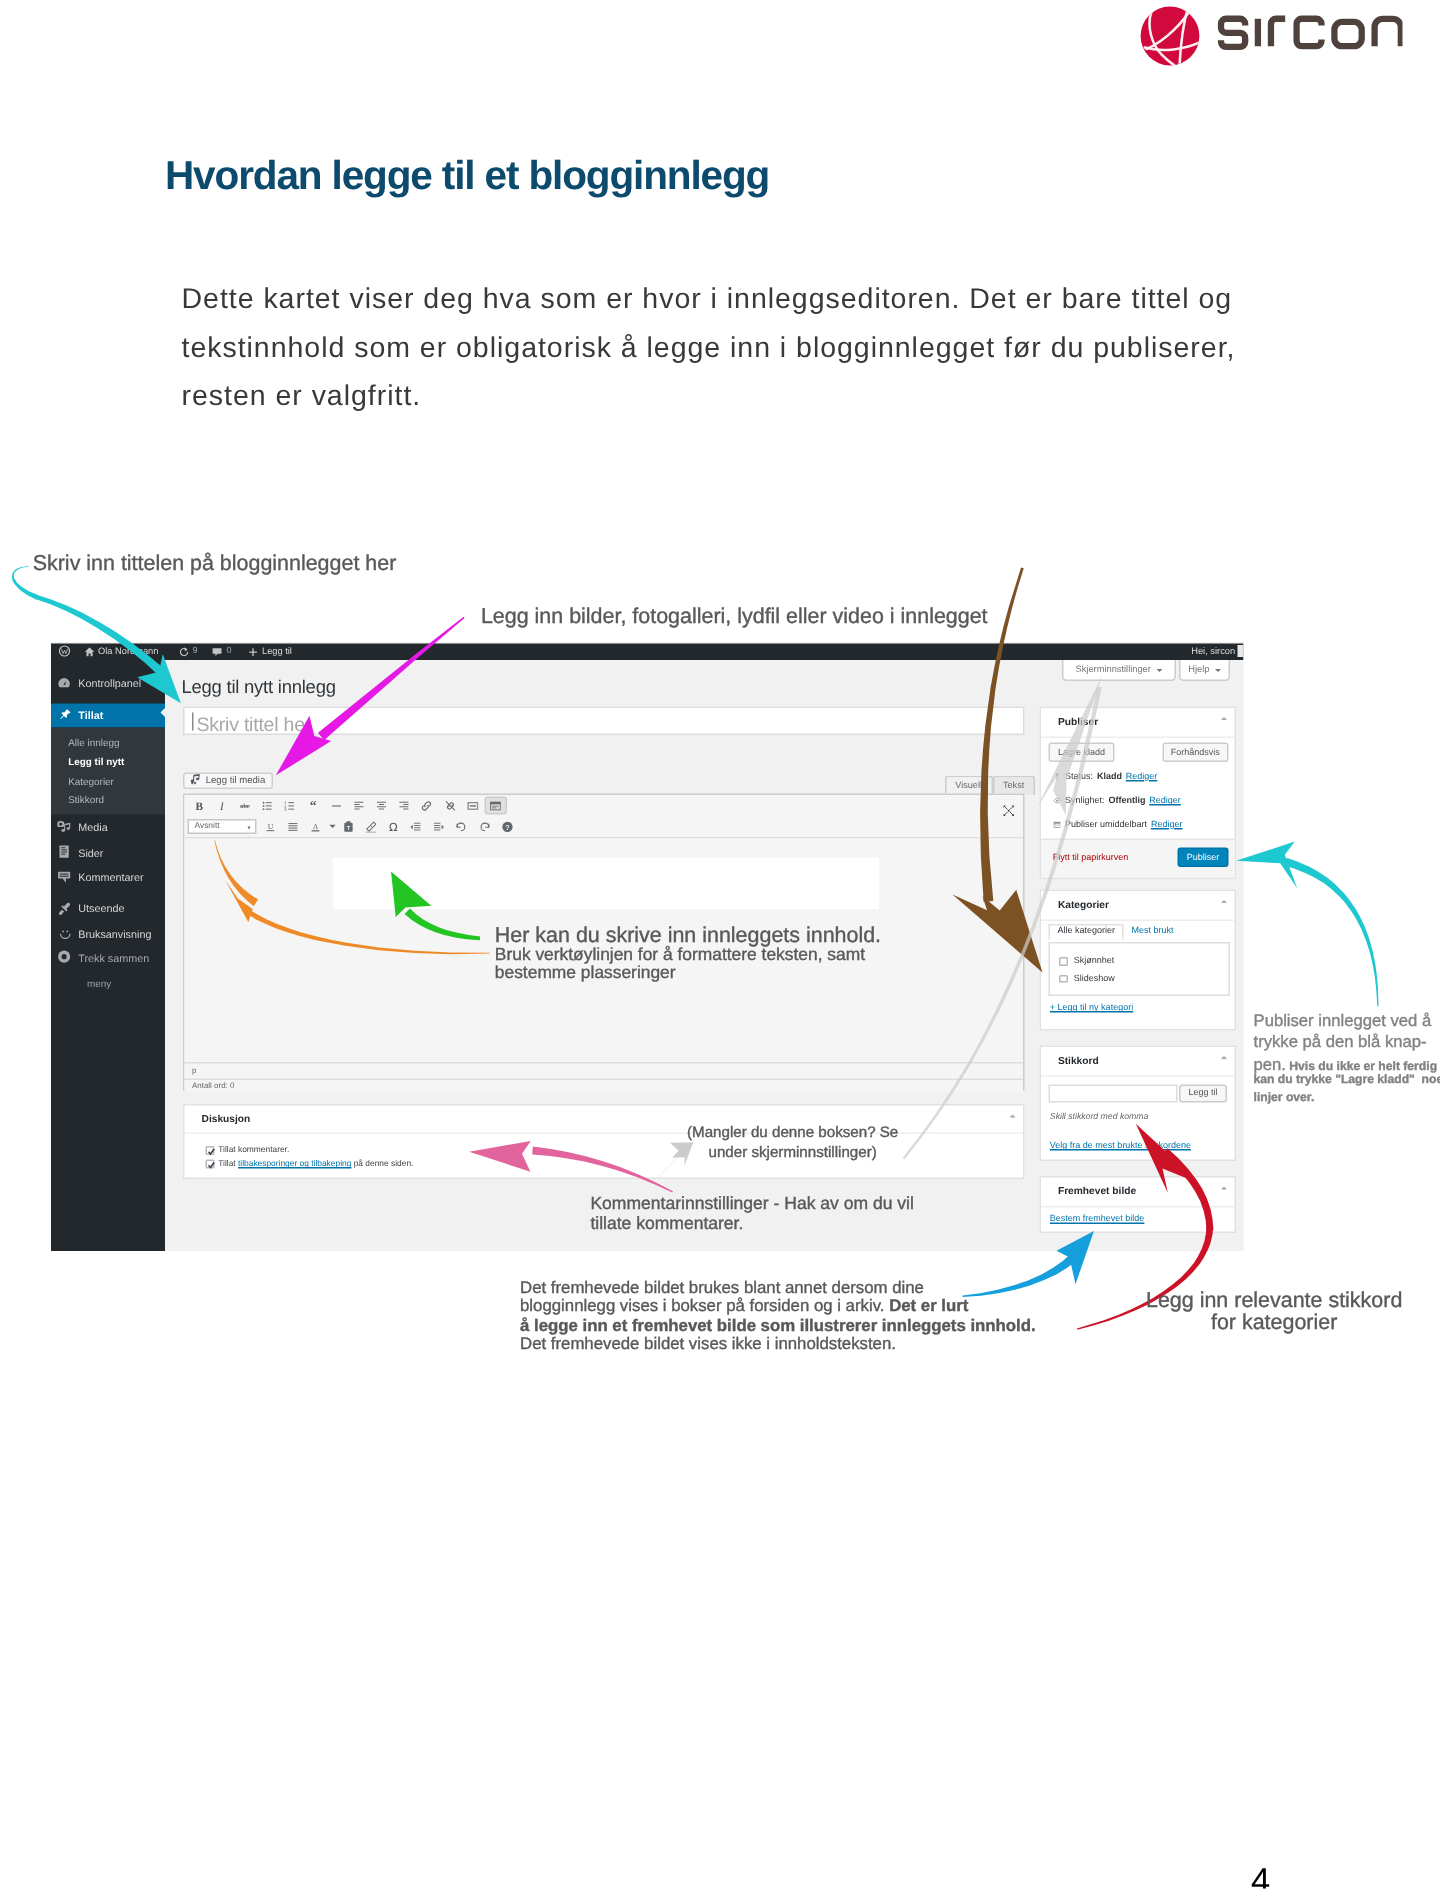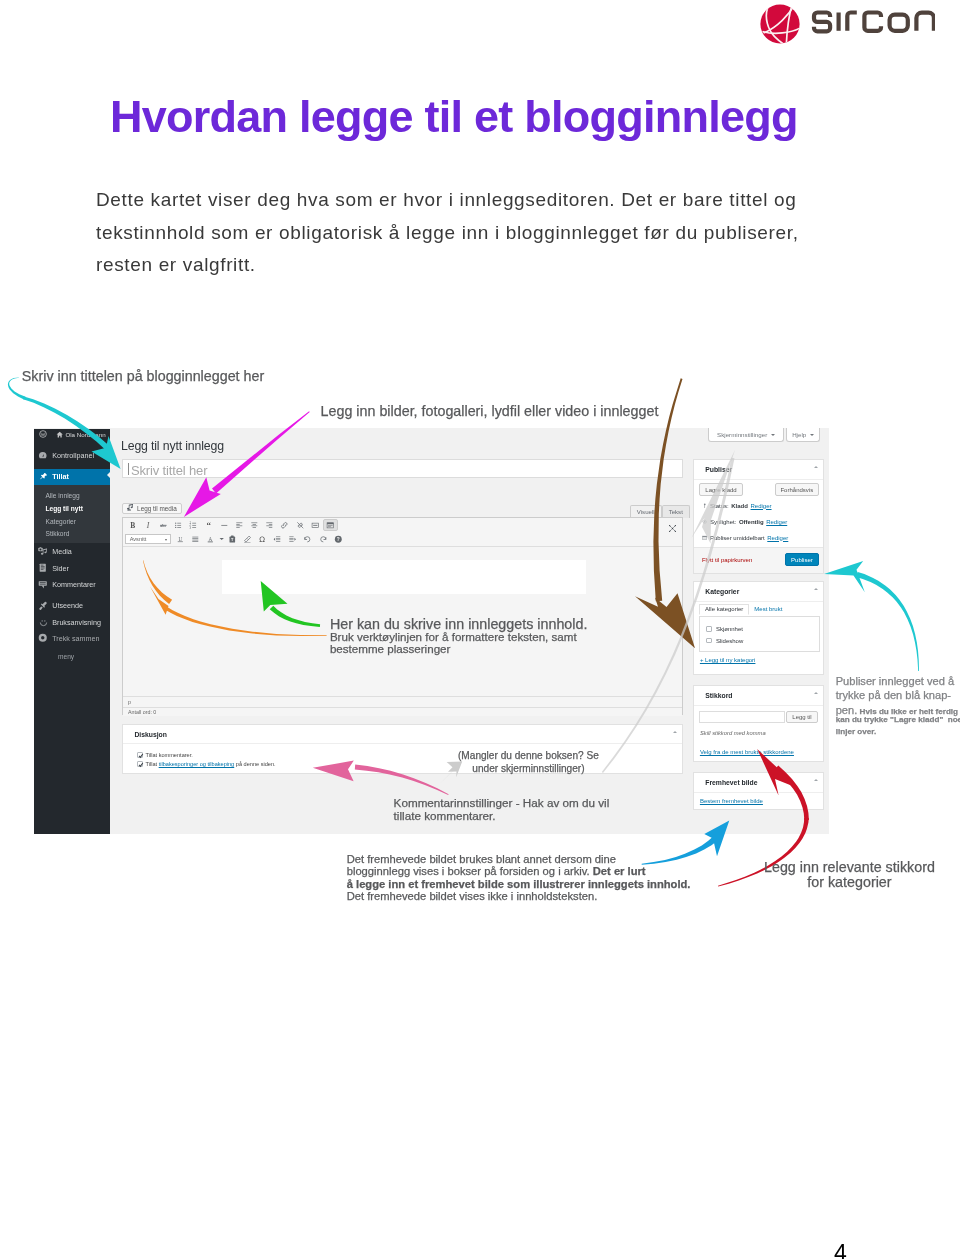--- a/index.html
+++ b/index.html
@@ -9,23 +9,23 @@
   .page{position:absolute;left:0;top:0;width:960px;height:1259px;}
 
   
   .brand{position:absolute;left:760px;top:4px;width:176px;height:44px;}
   .brand-logo{position:absolute;left:0;top:0;width:40px;height:40px;}
   .brand-word{position:absolute;left:51px;top:3px;width:117px;height:36px;}
   .subtitle{position:absolute;left:548px;top:51px;width:380px;text-align:right;
             font-size:16.4px;color:#231f20;letter-spacing:.1px;}
 
   
-  .doc-title{position:absolute;left:110px;top:98px;margin:0;font-size:45px;font-weight:700;
-             color:#6d28d9;letter-spacing:-.75px;line-height:38px;white-space:nowrap;}
-  .doc-intro{position:absolute;left:96px;top:184px;margin:0;width:706px;font-size:19px;
+  .doc-title{position:absolute;left:110px;top:98px;margin:0;font-size:27px;font-weight:700;
+             color:#0c4a6e;letter-spacing:-.75px;line-height:38px;white-space:nowrap;}
+  .doc-intro{position:absolute;left:121px;top:184px;margin:0;width:706px;font-size:19px;
              line-height:32.6px;color:#393939;letter-spacing:.65px;}
 
   .page-num{position:absolute;left:834px;top:1240px;font-size:23px;color:#000;}
 
   
   .shot{position:absolute;left:34px;top:428px;width:795px;height:406px;background:#f1f1f1;
         overflow:hidden;font-family:"Liberation Sans",sans-serif;}
   .shot *{box-sizing:border-box;}
 
   .adminbar{position:absolute;left:0;top:0.9px;width:795px;height:11px;background:#23282d;
@@ -40,21 +40,21 @@
            color:#d5d7d8;font-size:7.2px;white-space:nowrap;}
   .sb-item .ic{width:18.2px;display:flex;justify-content:center;align-items:center;flex:0 0 18.2px;}
   .sb-item.active{background:#0073aa;color:#fff;font-weight:600;}
   .sb-item.active .arrow{position:absolute;right:0;top:3.2px;width:0;height:0;
       border-top:3.8px solid transparent;border-bottom:3.8px solid transparent;border-right:3.6px solid #f1f1f1;}
   .sb-sub{position:absolute;left:0;width:76px;background:#32373c;}
   .sb-sublink{position:absolute;left:11.5px;color:#b4b9be;font-size:6.6px;white-space:nowrap;}
   .sb-sublink.cur{color:#fff;font-weight:700;}
   .sb-collapse-label{position:absolute;left:24px;color:#9ea3a8;font-size:6.6px;}
 
-  .content{position:absolute;left:76px;top:0;width:719px;height:452px;background:#f1f1f1;}
+  .content{position:absolute;left:76px;top:12px;width:719px;height:452px;background:#f1f1f1;}
   .scr-opt{position:absolute;top:0px;height:14px;border:1px solid #ccc;border-top:none;
            border-radius:0 0 3px 3px;background:#fff;color:#72777c;font-size:6.2px;
            display:flex;align-items:center;justify-content:center;gap:3.5px;padding:0 4px;}
   .pg-heading{position:absolute;left:11px;top:10.5px;font-size:12.3px;color:#32373c;font-weight:400;
               letter-spacing:-0.15px;}
   .title-field{position:absolute;left:12px;top:31px;width:561px;height:18.5px;background:#fff;
                border:1px solid #dcdcdc;}
   .title-ph{position:absolute;left:8px;top:2.5px;font-size:13px;color:#a8a8a8;letter-spacing:-0.15px;}
   .title-caret{position:absolute;left:5px;top:3.2px;width:1px;height:12px;background:#8a8a8a;}
   .addmedia{position:absolute;left:12.1px;top:74.8px;height:11px;border:1px solid #cfcfcf;background:#f7f7f7;

